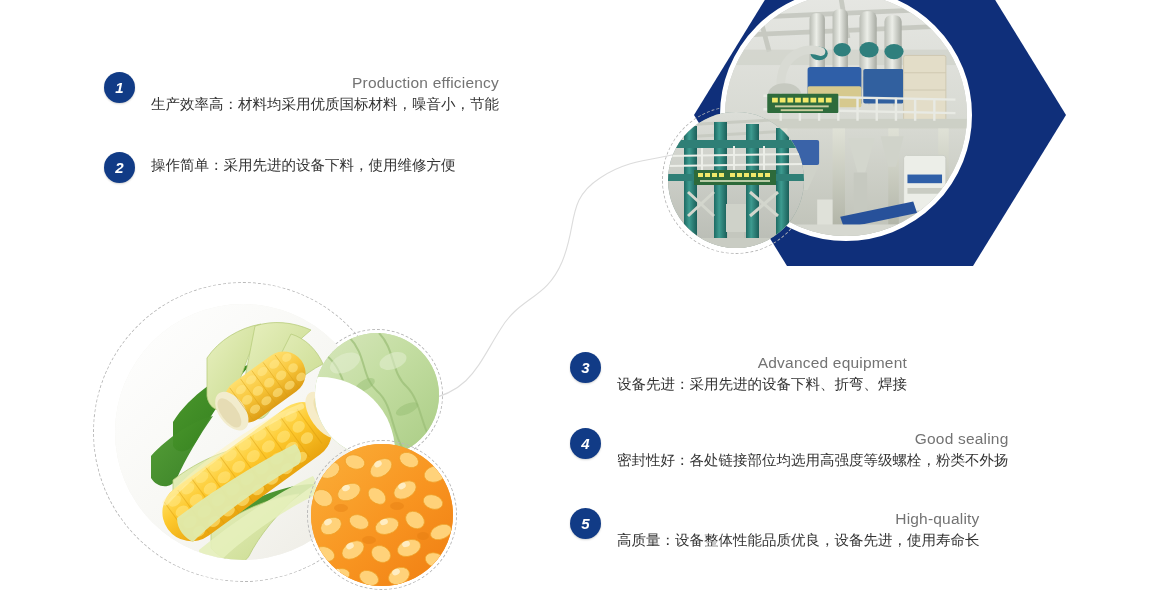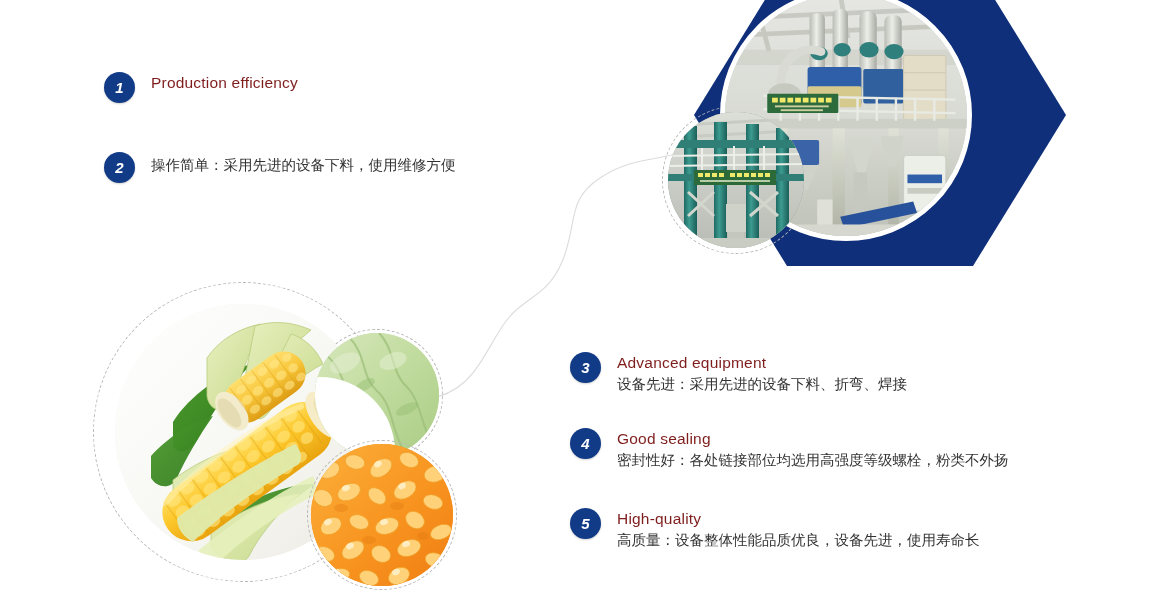--- a/index.html
+++ b/index.html
@@ -48,25 +48,26 @@
     text-align: center;
     flex: 0 0 auto;
     box-shadow: 0 1px 2px rgba(0,0,0,0.18);
     letter-spacing: 0;
   }
   .feature-text {
     margin-left: 16px;
     padding-top: 1px;
   }
   .feature-title {
-    color: #7f1d1d;
+    color: #737373;
     font-size: 15.5px;
     line-height: 19px;
     white-space: nowrap;
     letter-spacing: .2px;
+    text-align: right;
   }
   .feature-desc {
     color: #333333;
     font-size: 14.5px;
     line-height: 21px;
     white-space: nowrap;
     margin-top: 2px;
     font-family: "DejaVu Sans", "Liberation Sans", sans-serif;
   }
 
@@ -648,20 +649,21 @@
       </svg>
     </div>
 
     <div class="dashed-ring" id="ring-kernels"></div>
   </div>
 
   <div class="feature-item" id="feat-1">
     <div class="badge">1</div>
     <div class="feature-text">
       <div class="feature-title">Production efficiency</div>
+      <div class="feature-desc">生产效率高：材料均采用优质国标材料，噪音小，节能</div>
     </div>
   </div>
 
   <div class="feature-item" id="feat-2">
     <div class="badge">2</div>
     <div class="feature-text">
       <div class="feature-desc">操作简单：采用先进的设备下料，使用维修方便</div>
     </div>
   </div>
 

